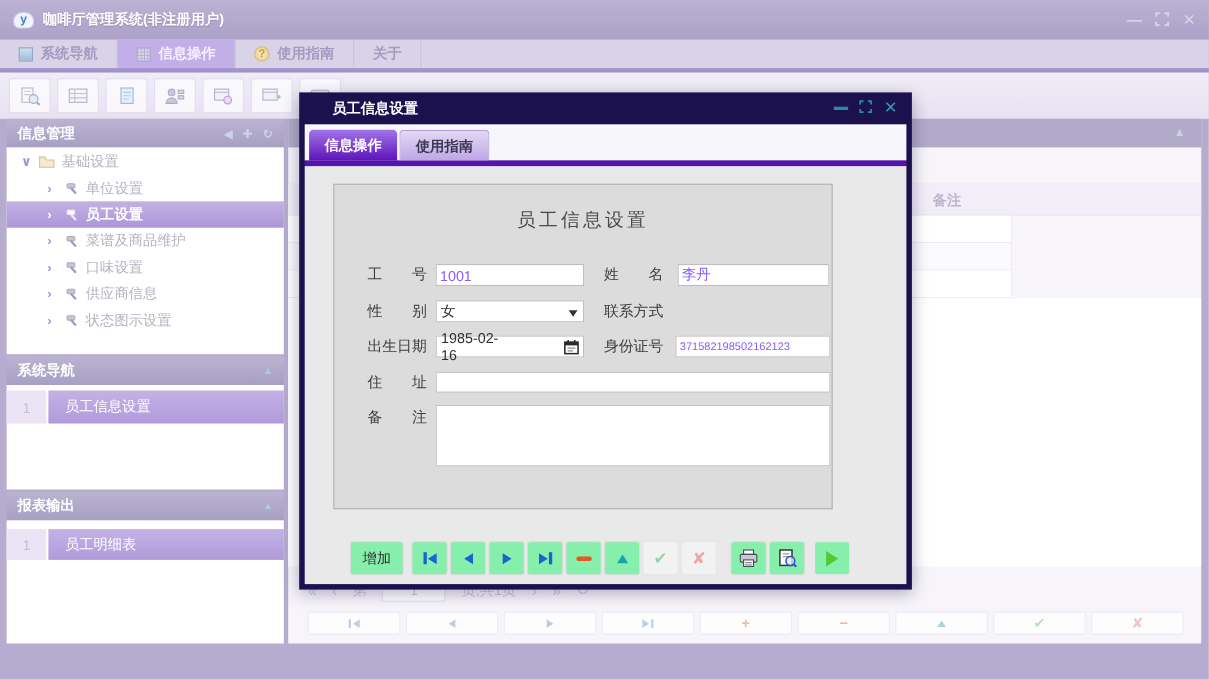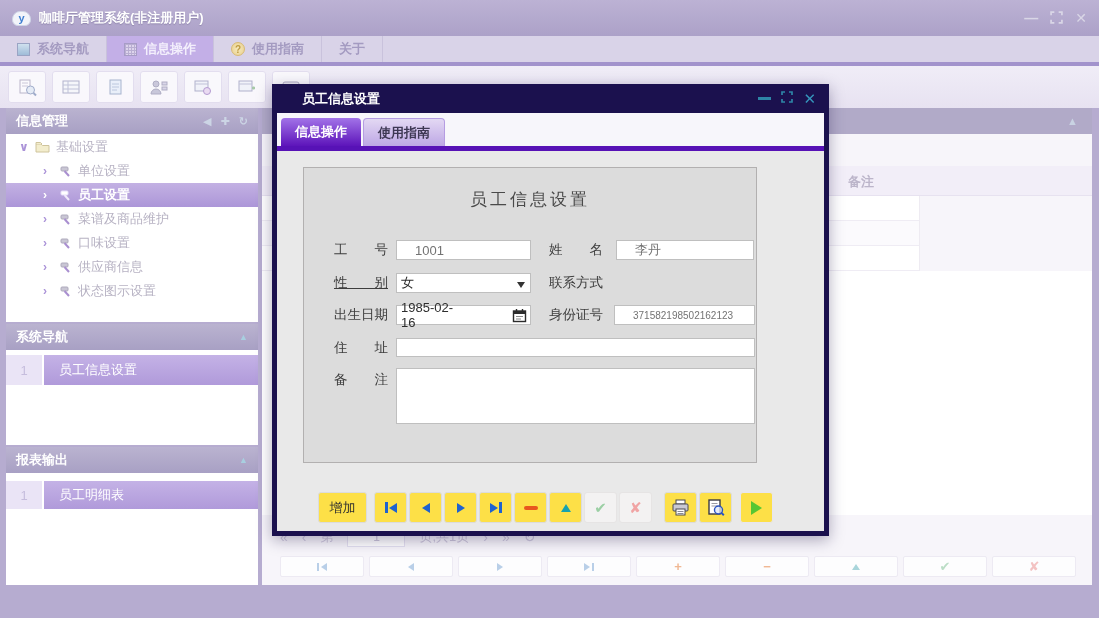--- a/index.html
+++ b/index.html
@@ -102,31 +102,31 @@
   .m-tabstrip { height:33px; background:#f7f6fb; display:flex; align-items:flex-end; padding-left:4px; gap:2px; }
   .m-tab { height:28px; padding:0 14px; display:flex; align-items:center; border-radius:4px 4px 0 0; }
   .m-tab.active { background:linear-gradient(#a273e8,#5d14ba); color:#ffffff; font-weight:bold; }
   .m-tab.inactive { background:linear-gradient(#e3d8f3,#bda7e5); border:1px solid #b59ce2; border-bottom:none; color:#3e3854; font-weight:bold; }
   .m-line { height:5px; background:#5712b6; }
   .m-body { position:relative; height:380px; background:#e9e9e9; }
 
   .form-panel { position:absolute; left:26px; top:16px; width:454px; height:296px; background:#dcdcdc; border:1px solid #b2b0b0; }
   .form-heading { position:absolute; left:0; top:20px; width:100%; text-align:center; font-size:17px; color:#4a4a4a; letter-spacing:3px; }
   .f-label { position:absolute; color:#3d3d3d; font-size:13.5px; line-height:20px; }
-  .f-input { position:absolute; height:20px; background:#ffffff; border:1px solid #bfbfbf; font-size:13px; color:#737373;
-    padding:0 18px; font-family:"Liberation Sans","DejaVu Sans",sans-serif; }
+  .f-input { position:absolute; height:20px; background:#ffffff; border:1px solid #bfbfbf; font-size:13px; color:#8b5cf6;
+    padding:0 3px; font-family:"Liberation Sans","DejaVu Sans",sans-serif; }
   .f-select { position:absolute; height:20px; background:#ffffff; border:1px solid #bfbfbf; display:flex; align-items:center; }
   .f-select .val { flex:1; padding-left:4px; color:#2d2d2d; }
   .f-select .arr { margin-right:5px; color:#333333; }
   .f-date { position:absolute; height:20px; background:#ffffff; border:1px solid #bfbfbf; display:flex; align-items:center;gap:48px; }
   .f-date .val { flex:1; padding-left:4px; color:#2d2d2d; }
   .f-area { position:absolute; background:#ffffff; border:1px solid #bfbfbf; resize:none; }
 
   .m-toolbar { position:absolute; left:41px; top:341px; display:flex; gap:2px; align-items:center; }
-  .m-btn { width:33px; height:31px; background:#fde047; border:1px solid #dcdcdc; border-radius:3px;
+  .m-btn { width:33px; height:31px; background:#86efac; border:1px solid #dcdcdc; border-radius:3px;
     display:flex; align-items:center; justify-content:center; gap:1px; }
   .m-btn.txt { width:49px; color:#2f2f2f; margin-right:5px; }
   .m-btn.blue { color:#1e62d0; }
   .m-btn.teal { color:#17a2ae; }
   .m-btn.disabled { background:#f3f2f2; border-color:#e6e4e4; }
   .m-btn .glyph { font-size:15px; font-weight:bold; }
   .g-check { color:#9bcfa4; }
   .g-cross { color:#f0a4a4; }
   .gap8 { width:8px; }
   .run-tri { border-top:7px solid transparent !important; border-bottom:7px solid transparent !important;
@@ -403,21 +403,21 @@
 
     <div class="m-body">
       <div class="form-panel">
         <div class="form-heading">员工信息设置</div>
 
         <span class="f-label" style="left:30px; top:72px;">工　　号</span>
         <input class="f-input" style="left: 92px; top: 72px; width: 135px;" value="1001">
         <span class="f-label" style="left:245px; top:72px;">姓　　名</span>
         <input class="f-input" style="left: 312px; top: 72px; width: 138px;" value="李丹">
 
-        <span class="f-label" style="left:30px; top:105px;text-decoration:underline;">性　　别</span>
+        <span class="f-label" style="left:30px; top:105px;">性　　别</span>
         <div class="f-select" style="left:92px; top:105px; width:135px;">
           <span class="val">女</span>
           <span class="arr"><span class="tri sm u" style="transform:rotate(180deg);display:inline-block;"></span></span>
         </div>
         <span class="f-label" style="left:245px; top:105px;">联系方式</span>
 
         <span class="f-label" style="left:30px; top:137px;">出生日期</span>
         <div class="f-date" style="left:92px; top:137px; width:135px;">
           <span class="val">1985-02-16</span>
           <svg width="15" height="15" viewBox="0 0 15 15" style="margin-right:3px;">

